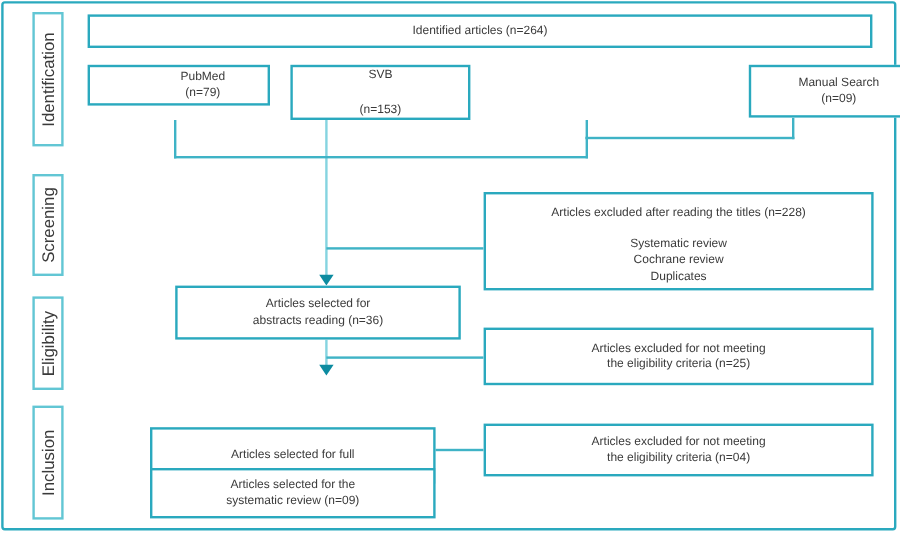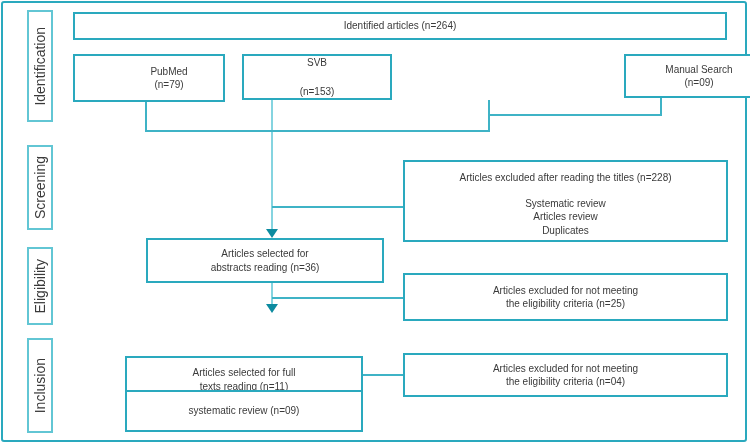--- a/index.html
+++ b/index.html
@@ -27,21 +27,21 @@
   .stage .vlabel{
     writing-mode:vertical-rl;transform:rotate(180deg);
     font-size:14px;color:#3a3a3a;white-space:nowrap;
   }
   #stage-identification{top:10px;height:112px;}
   #stage-screening{top:145px;height:85px;}
   #stage-eligibility{top:247px;height:78px;}
   #stage-inclusion{top:338px;height:95px;}
 
   #box-identified{left:73px;top:12px;width:654px;height:28px;}
-  #box-pubmed{left:73px;top:54px;width:152px;height:48px;padding-left:40px;}
+  #box-pubmed{left:73px;top:54px;width:152px;height:34px;padding-left:40px;}
   #box-svb{left:242px;top:54px;width:150px;height:46px;gap:16px;}
   #box-cochrane{left:410px;top:54px;width:150px;height:46px;}
   #box-manual{left:577px;top:54px;width:150px;height:44px;margin-left:47px;}
   #box-excluded-titles{left:403px;top:160px;width:325px;height:82px;justify-content:flex-start;padding-top:9px;}
   #box-excluded-titles .reasons{margin-top:13px;}
   #box-abstracts{left:125px;top:238px;width:238px;height:45px;margin-left:21px;}
   #box-excluded-eligibility-1{left:403px;top:273px;width:325px;height:48px;}
   #box-fulltexts{left:125px;top:313px;width:238px;height:47px;margin-top:43px;}
   #box-excluded-eligibility-2{left:403px;top:353px;width:325px;height:44px;}
   #box-systematic{left:125px;top:390px;width:238px;height:42px;}
@@ -105,46 +105,46 @@
   </div>
   <div class="box" id="box-manual">
     <span>Manual Search</span>
     <span>(n=09)</span>
   </div>
 
   <div class="box" id="box-excluded-titles">
     <span>Articles excluded after reading the titles (n=228)</span>
     <span class="reasons">
       <span>Systematic review</span>
-      <span>Articles review</span>
+      <span>Cochrane review</span>
       <span>Duplicates</span>
     </span>
   </div>
 
   <div class="box" id="box-abstracts">
     <span>Articles selected for</span>
     <span>abstracts reading (n=36)</span>
   </div>
 
   <div class="box" id="box-excluded-eligibility-1">
     <span>Articles excluded for not meeting</span>
     <span>the eligibility criteria (n=25)</span>
   </div>
 
   <div class="box" id="box-fulltexts">
     <span>Articles selected for full</span>
-    <span>texts reading (n=11)</span>
   </div>
 
   <div class="box" id="box-excluded-eligibility-2">
     <span>Articles excluded for not meeting</span>
     <span>the eligibility criteria (n=04)</span>
   </div>
 
   <div class="box" id="box-systematic">
+    <span>Articles selected for the</span>
     <span>systematic review (n=09)</span>
   </div>
 
   <div class="vline" id="ln-pubmed-drop"></div>
   <div class="vline light" id="ln-svb-drop"></div>
   <div class="vline" id="ln-cochrane-drop"></div>
   <div class="vline" id="ln-manual-drop"></div>
   <div class="hline" id="ln-join-cm"></div>
   <div class="vline" id="ln-cm-down"></div>
   <div class="hline" id="ln-collector"></div>

